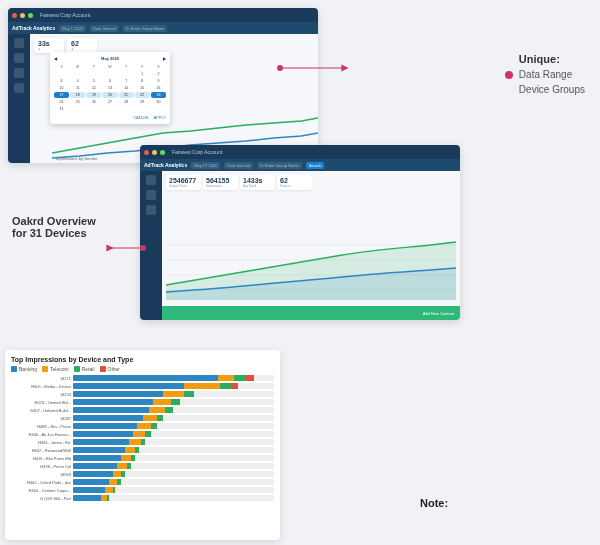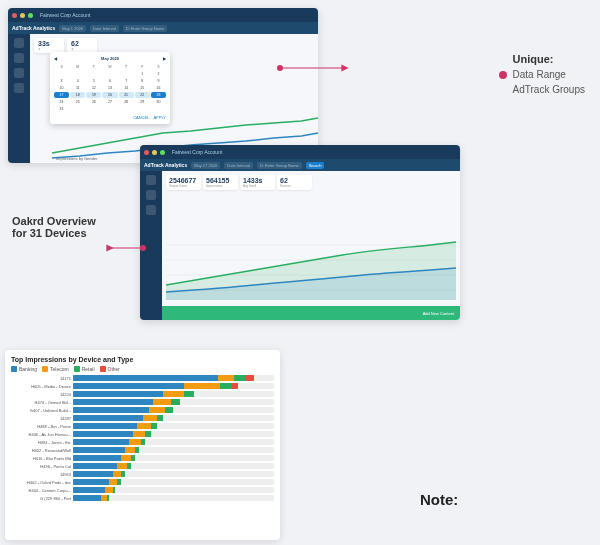--- a/index.html
+++ b/index.html
@@ -338,21 +338,21 @@
       position: absolute;
       bottom: 30px;
       right: 10px;
       width: 170px;
       font-size: 10px;
       color: #444;
       line-height: 1.5;
     }
     .note-box .note-title {
       font-weight: 700;
-      font-size: 15px;
+      font-size: 11px;
       color: #222;
       margin-bottom: 4px;
       margin-top: 26px;
     }
 
     
     .overlay-svg {
       position: absolute;
       top: 0;
       left: 0;
@@ -471,21 +471,21 @@
     </div>
   </div>
 </div>
 
 <div style="position:absolute;top:52px;right:15px;">
   <div style="display:flex;align-items:center;gap:6px;">
     <div style="width:8px;height:8px;background:#cc3366;border-radius:50%;flex-shrink:0;"></div>
     <div>
       <div class="annotation-text">Unique:</div>
       <div class="annotation-sub">Data Range</div>
-      <div class="annotation-sub">AdTrack Groups</div>
+      <div class="annotation-sub">Device Groups</div>
     </div>
   </div>
 </div>
 
 <div class="panel-mid">
   <div class="app-bar">
     <div class="dot red"></div>
     <div class="dot yellow"></div>
     <div class="dot green"></div>
     <span class="bar-title">Fairwest Corp Account</span>

